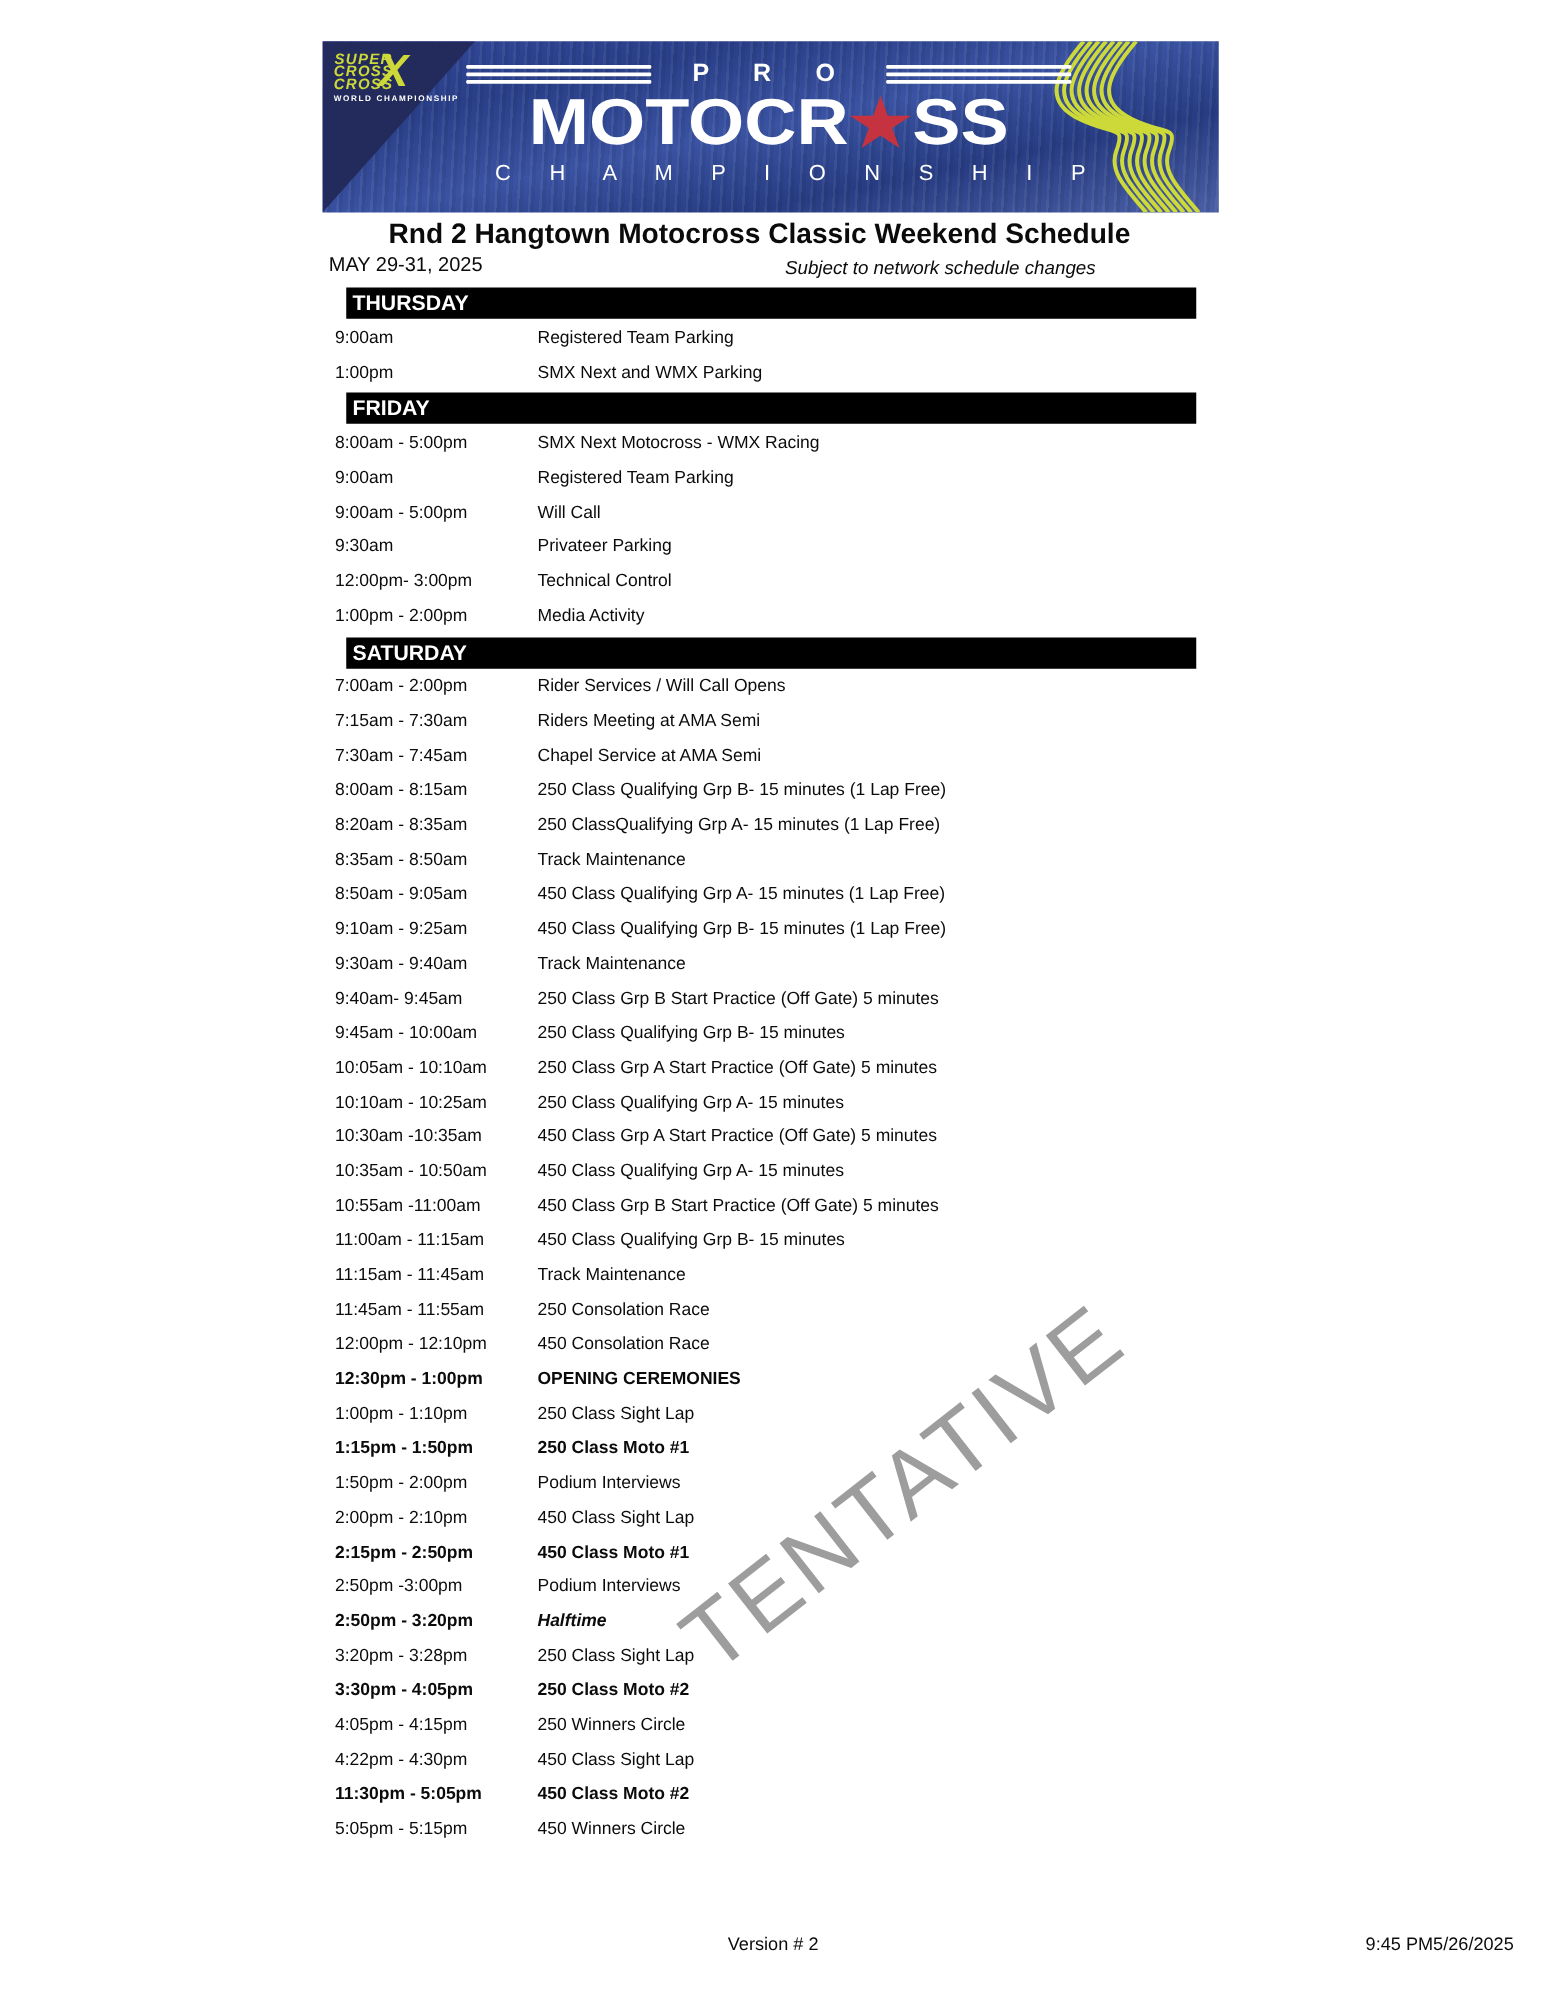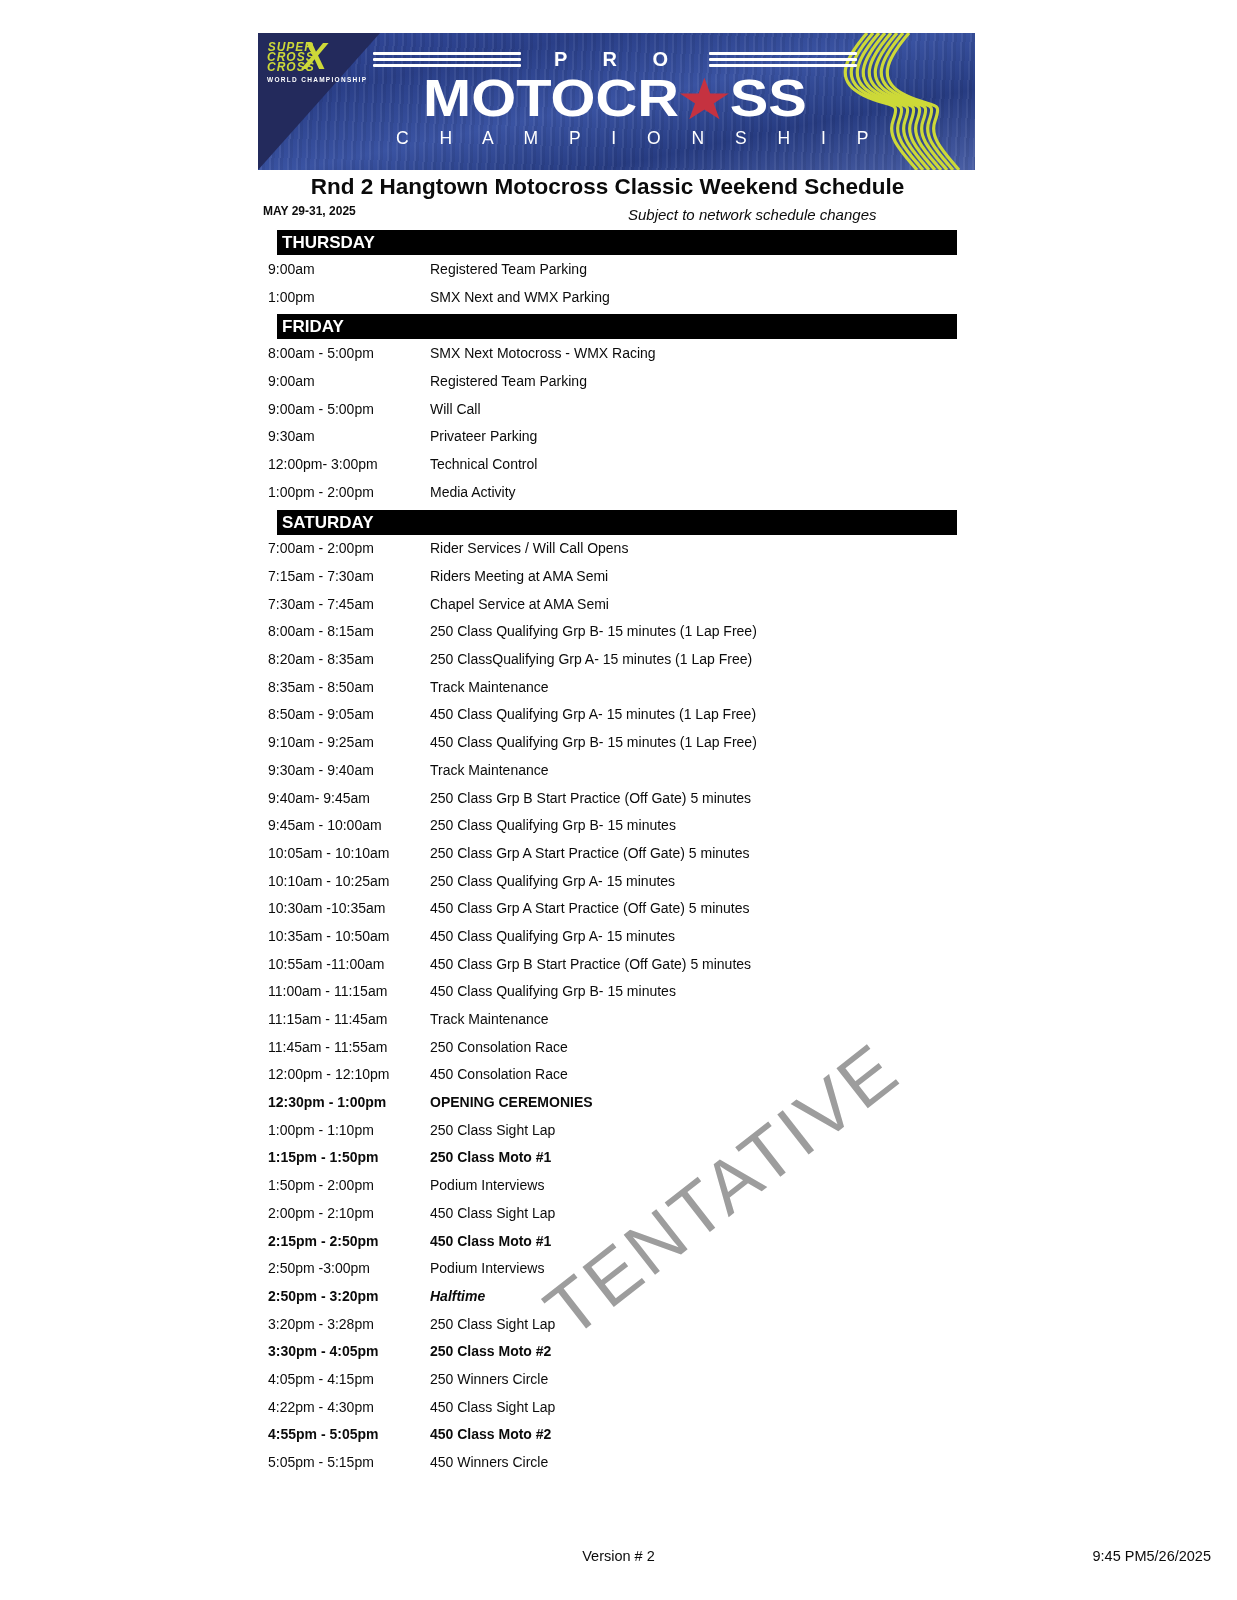--- a/index.html
+++ b/index.html
@@ -40,21 +40,21 @@
     margin-top:3px; font-size:49px; font-weight:800; line-height:1; white-space:nowrap;
     transform:scale(1.18,1.06); transform-origin:center;
   }
   .moto-star { color:#c53240; font-size:0.98em; position:relative; top:1px; }
   .champ-row { margin-top:5px; font-size:17.5px; font-weight:500; letter-spacing:13px; text-indent:6px; white-space:nowrap; }
 
   .ribbon { position:absolute; right:0; top:0; z-index:1; }
 
   
   .title { position:absolute; left:258px; top:174px; width:699px; text-align:center; font-size:22.5px; font-weight:700; }
-  .date-range { position:absolute; left:263px; top:204px; font-size:12px; font-weight:700; }
+  .date-range { position:absolute; left:263px; top:204px; font-size:16px; font-weight:400; }
   .disclaimer { position:absolute; left:628px; top:206px; font-size:15px; font-style:italic; }
 
   
   .schedule { position:absolute; left:258px; top:230px; width:699px; z-index:2; }
   .day-bar {
     background:#000; color:#fff; height:25px; line-height:25px;
     font-size:17px; font-weight:700; padding-left:5px; margin-top:4px;margin-left:19px;
   }
   .day-bar:first-child { margin-top:0; }
   .row { display:flex; align-items:center; height:27.7px; font-size:14px; }
@@ -287,21 +287,21 @@
       </div>
       <div class="row">
         <span class="time">4:05pm - 4:15pm</span>
         <span class="event">250 Winners Circle</span>
       </div>
       <div class="row">
         <span class="time">4:22pm - 4:30pm</span>
         <span class="event">450 Class Sight Lap</span>
       </div>
       <div class="row bold">
-        <span class="time">4:55pm - 5:05pm</span>
+        <span class="time">11:30pm - 5:05pm</span>
         <span class="event">450 Class Moto #2</span>
       </div>
       <div class="row">
         <span class="time">5:05pm - 5:15pm</span>
         <span class="event">450 Winners Circle</span>
       </div>
     </div>
 
   <div class="footer-version">Version # 2</div>
   <div class="footer-timestamp">9:45 PM5/26/2025</div>

